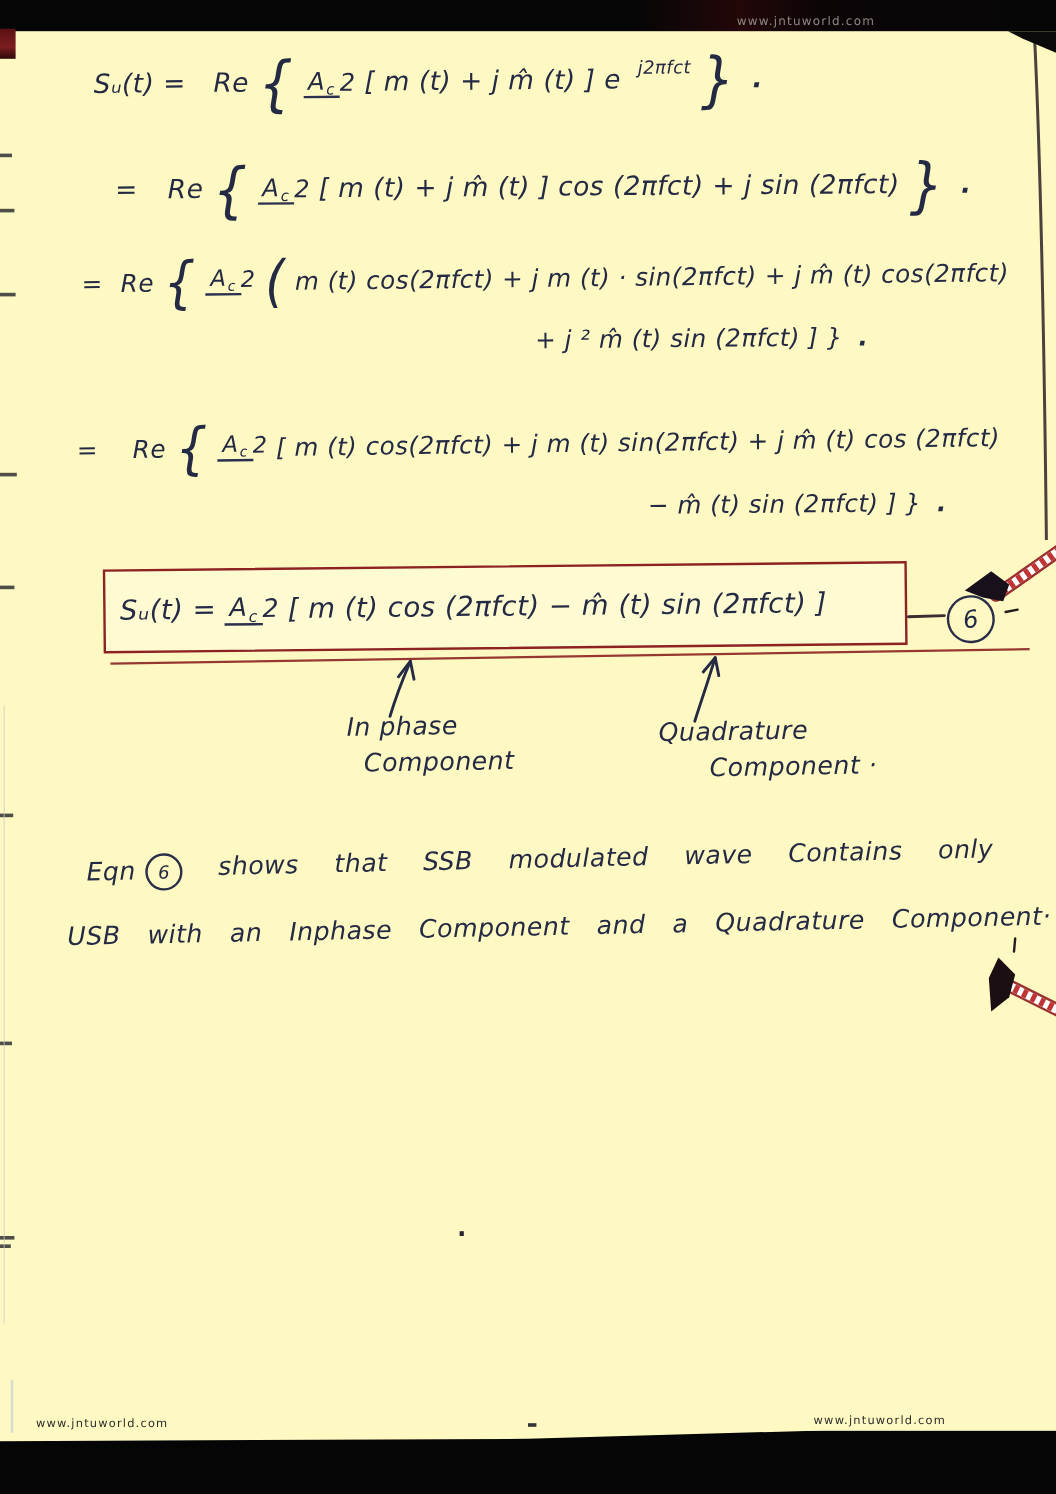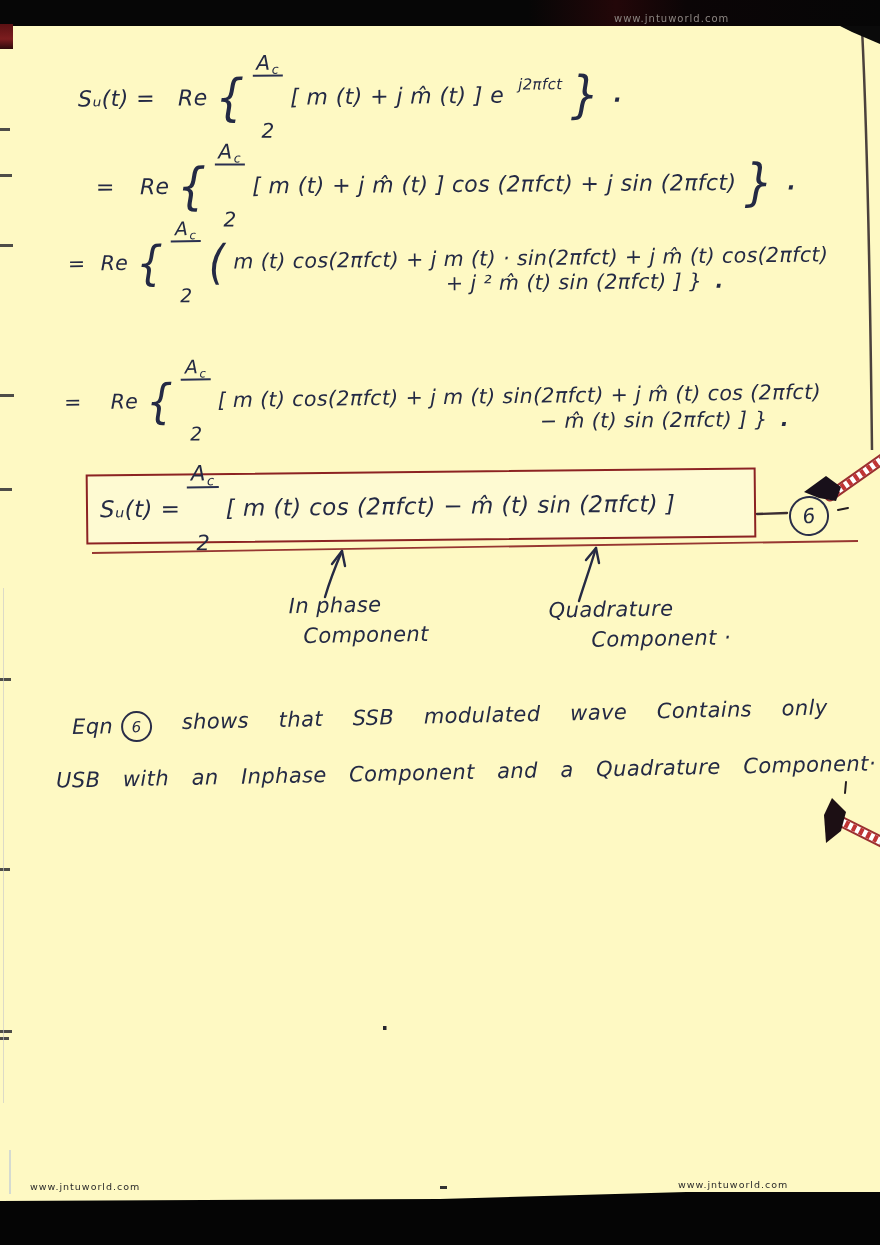--- a/index.html
+++ b/index.html
@@ -3,21 +3,21 @@
 <meta charset="utf-8">
 <style>
   html,body{margin:0;padding:0;background:#e8e8e8;}
   .page{position:relative;width:880px;height:1245px;margin:0 auto;background:#fef9c3;overflow:hidden;
         font-family:"DejaVu Sans",sans-serif;color:#242a44;}
   
   .hand{font-style:italic;letter-spacing:.4px;}
   .eq{position:absolute;display:flex;align-items:center;gap:7px;white-space:nowrap;font-size:22px;}
   .t{display:inline-block;}
   .brace{font-size:2.05em;font-weight:300;line-height:.75;transform:scaleY(1.12);margin:0 1px;}
-  .frac{display:inline-flex;flex-direction:column;align-items:center;line-height:1.05;font-size:.92em;gap:43px;}
+  .frac{display:inline-flex;flex-direction:row;line-height:1.05;font-size:.92em;}
   .frac .num{border-bottom:2px solid #2a3050;padding:0 4px 1px;}
   .frac .den{padding-top:1px;}
   .sb{font-size:.62em;position:relative;top:.35em;margin-left:1px;}
   .sup{font-size:.68em;position:relative;top:-.75em;margin-left:7px;}
   .period{font-weight:bold;margin-left:6px;}
   
   .resultbox{position:absolute;left:86px;top:471px;width:670px;height:70px;border:2.5px solid #8c2322;
              transform:rotate(-0.6deg);display:flex;align-items:center;padding:2px 12px;box-sizing:border-box;
              background:rgba(255,255,255,.25);}
   .circ6{position:absolute;left:789px;top:496px;width:36px;height:36px;border:2.5px solid #2a2e48;border-radius:50%;

